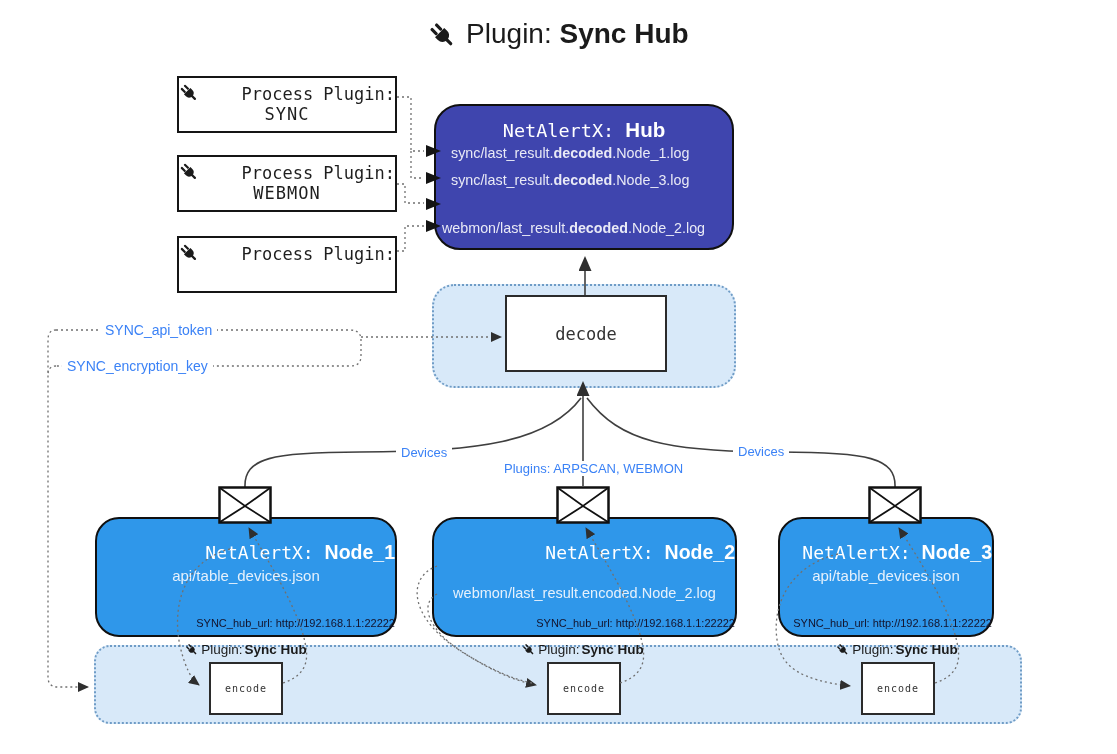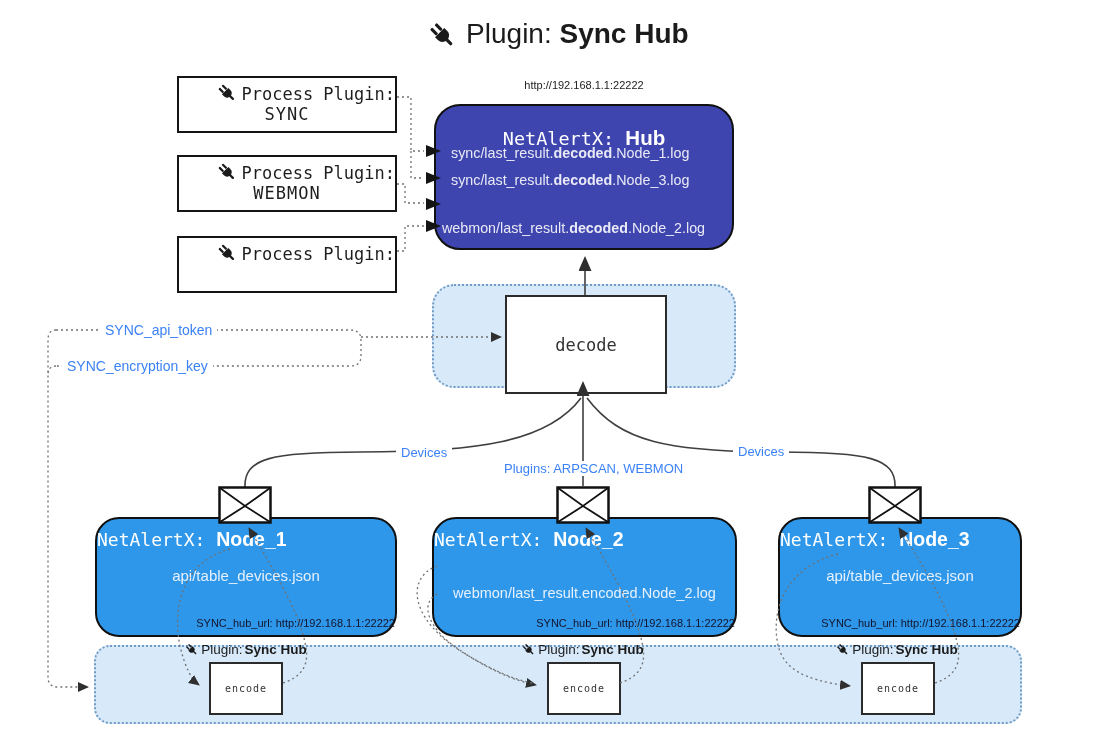--- a/index.html
+++ b/index.html
@@ -9,33 +9,33 @@
   .abs{position:absolute}
   .mono{font-family:"DejaVu Sans Mono",monospace}
   svg.plug{display:inline-block;vertical-align:middle}
   .plug-lg{width:30px;height:30px}
   .plug-md{width:21px;height:21px}
   .plug-sm{width:14px;height:14px}
   #title{left:0;top:18px;width:100%;text-align:center;font-size:28px;color:#1b1b1b}
   #title b{font-weight:bold}
   .pbox{width:220px;height:57px;border:2px solid #151515;background:#fff;color:#1e1e1e;
         text-align:center;font-size:17px;z-index:1}
-  .pline1{display:flex;align-items:center;justify-content:flex-end;gap:3px;margin-top:5px}
+  .pline1{display:flex;align-items:center;justify-content:space-between;gap:3px;margin-top:5px}
   .pline2{margin-top:0;letter-spacing:1px}
   #hub{left:434px;top:104px;width:300px;height:146px;background:#3f45ae;border:2px solid #101010;
        border-radius:26px;color:#e9eaf6;z-index:1}
-  .hub-title{text-align:center;margin-top:20px;font-size:18.5px;color:#fff;white-space:nowrap}
+  .hub-title{text-align:center;margin-top:12px;font-size:18.5px;color:#fff;white-space:nowrap}
   .hub-title b{font-size:20.5px;font-family:"Liberation Sans",sans-serif}
   .hub-line{position:absolute;font-size:14.3px;white-space:nowrap;color:#e9eaf6}
   .panel{background:#d8e9f9;border:2px dotted #6f9cc6;z-index:0}
   .iobox{position:absolute;background:#fff;border:2.5px solid #2b2b2b;display:flex;align-items:center;
          justify-content:center;color:#333;z-index:1}
   .node{position:absolute;background:#2f97ea;border:2px solid #101010;border-radius:24px;
         color:#fff;height:120px;z-index:1}
-  .node-title{text-align:left;margin-top:9px;font-size:18px;white-space:nowrap}
+  .node-title{text-align:right;margin-top:22px;font-size:18px;white-space:nowrap}
   .node-title b{font-size:19.5px;font-family:"Liberation Sans",sans-serif}
   .node-line{position:absolute;width:100%;text-align:center;font-size:14.5px;color:#e6f1fc;white-space:nowrap}
   .node-url{position:absolute;bottom:6px;width:100%;text-align:right;font-size:11px;color:#13132b}
   .bandlab{position:absolute;display:flex;align-items:center;justify-content:center;gap:2px;
            font-size:13.5px;color:#1b1b1b;z-index:3;white-space:nowrap}
   .lab{position:absolute;background:#fff;color:#3b82f6;padding:0 5px;white-space:nowrap;z-index:3}
   #overlay{position:absolute;left:0;top:0;width:1117px;height:754px;z-index:2;pointer-events:none}
   .env{position:absolute;width:54px;height:38px;z-index:3}
   #hub-url{left:434px;top:79px;width:300px;text-align:center;font-size:11px;color:#222;z-index:3}
 </style>
@@ -87,46 +87,45 @@
           <g transform="rotate(-45 12 12)" fill="#1b1b1b">
             <rect x="8.2" y="1" width="2.5" height="7" rx="1"></rect>
             <rect x="13.3" y="1" width="2.5" height="7" rx="1"></rect>
             <path d="M6.8,8.2 h10.4 v3.2 a5.2,5.2 0 0 1 -3.9,5 v4.3 a1.3,1.3 0 0 1 -2.6,0 v-4.3 a5.2,5.2 0 0 1 -3.9,-5 Z"></path>
           </g>
         </svg>
       <span class="mono">Process Plugin:</span>
     </div>
   </div>
 
-  <div id="hub-url" class="abs">http://192.168.1.1:22222</div>
   <div id="hub" class="abs">
     <div class="hub-title"><span class="mono">NetAlertX: </span><b>Hub</b></div>
     <div class="hub-line" style="top:39px;left:15px"><span>sync/last_result.</span><b>decoded</b><span>.Node_1.log</span></div>
     <div class="hub-line" style="top:66px;left:15px"><span>sync/last_result.</span><b>decoded</b><span>.Node_3.log</span></div>
     <div class="hub-line" style="top:114px;left:6px"><span>webmon/last_result.</span><b>decoded</b><span>.Node_2.log</span></div>
   </div>
 
   <div class="abs panel" style="left:432px;top:284px;width:304px;height:104px;border-radius:22px"></div>
-  <div class="iobox mono" style="left:505px;top:295px;width:162px;height:99px;font-size:17px">
+  <div class="iobox mono" style="left:505px;top:295px;width:162px;height:77px;font-size:17px">
       <span>decode</span>
     </div>
 
   <div class="abs panel" style="left:94px;top:645px;width:928px;height:79px;border-radius:16px"></div>
 
   <div class="node" style="left:95px;top:517px;width:302px">
     <div class="node-title"><span class="mono">NetAlertX: </span><b>Node_1</b></div>
     <div class="node-line" style="top:48px;font-size:15px">api/table_devices.json</div>
     <div class="node-url">SYNC_hub_url: http://192.168.1.1:22222</div>
   </div>
   <div class="node" style="left:432px;top:517px;width:305px">
     <div class="node-title"><span class="mono">NetAlertX: </span><b>Node_2</b></div>
     <div class="node-line" style="top:66px">webmon/last_result.encoded.Node_2.log</div>
     <div class="node-url">SYNC_hub_url: http://192.168.1.1:22222</div>
   </div>
-  <div class="node" style="left:778px;top:517px;width:244px">
+  <div class="node" style="left:778px;top:517px;width:216px">
     <div class="node-title"><span class="mono">NetAlertX: </span><b>Node_3</b></div>
     <div class="node-line" style="top:48px;font-size:15px">api/table_devices.json</div>
     <div class="node-url">SYNC_hub_url: http://192.168.1.1:22222</div>
   </div>
 
   <div class="iobox mono" style="left:209px;top:662px;width:74px;height:53px;font-size:10px;letter-spacing:1px">
       <span>encode</span>
     </div>
   <div class="iobox mono" style="left:547px;top:662px;width:74px;height:53px;font-size:10px;letter-spacing:1px">
       <span>encode</span>

